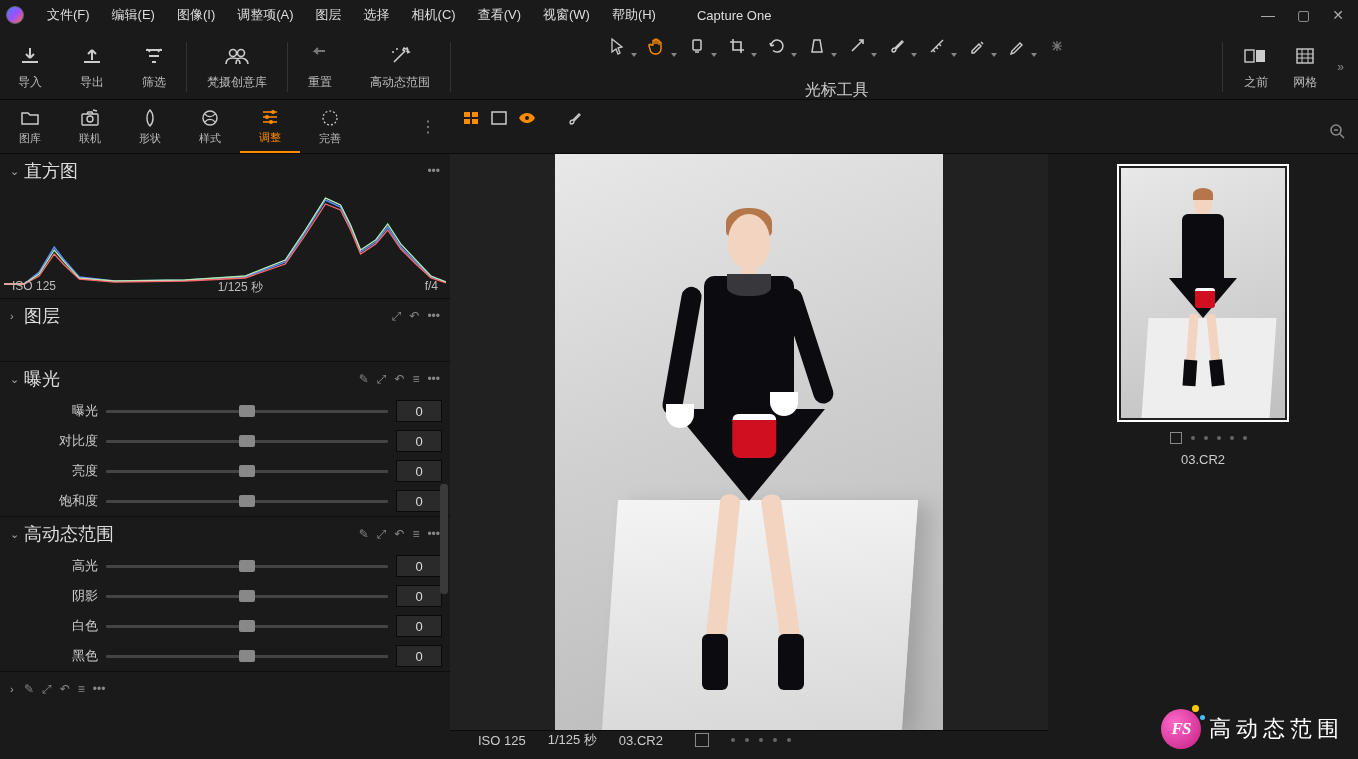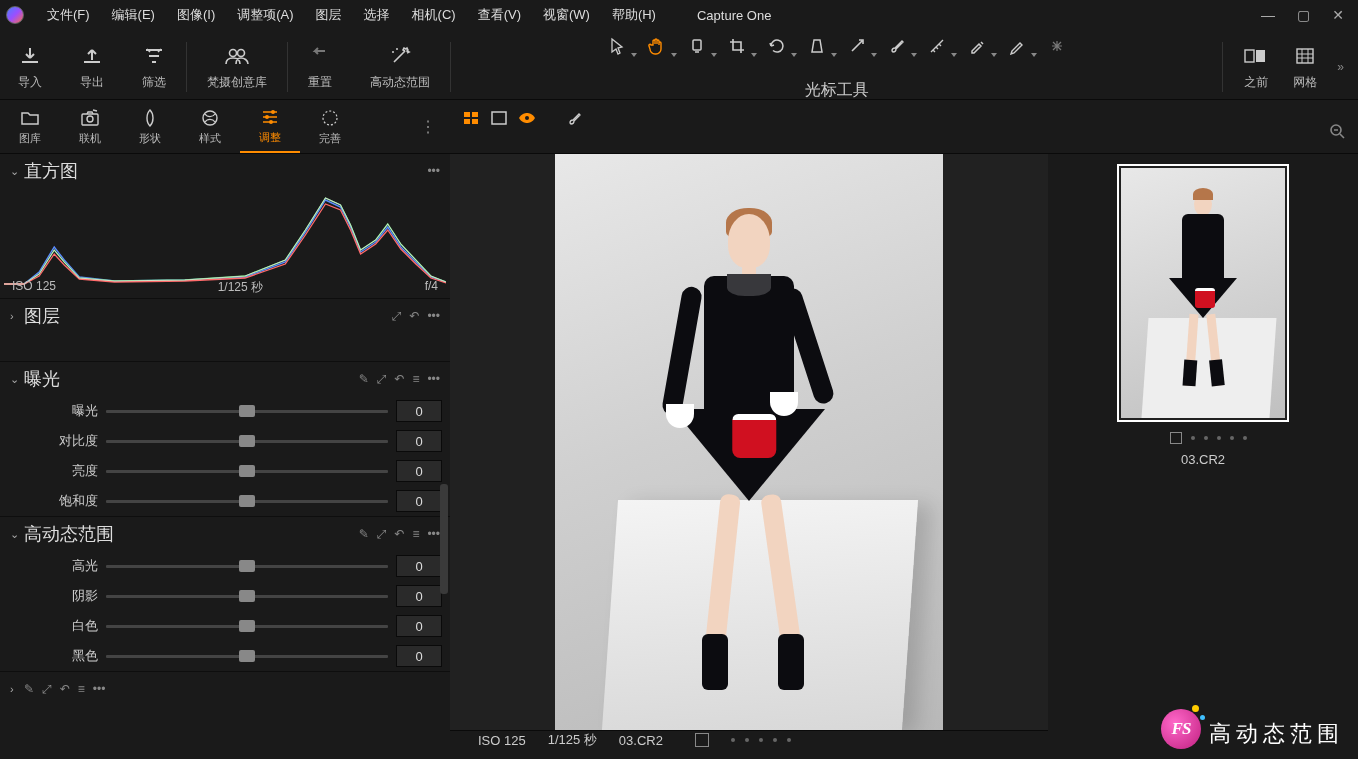--- a/index.html
+++ b/index.html
@@ -114,21 +114,21 @@
 .mini-leg { width: 9px; height: 72px; background: #f2d4c0; position: relative; }
 .mini-leg:first-child { transform: rotate(4deg); }
 .mini-leg:last-child { transform: rotate(-6deg); }
 .mini-leg::after { content: ""; position: absolute; bottom: 0; left: -2px; width: 13px; height: 26px; background: #0c0c10; }
 .thumb-rating { display: flex; align-items: center; gap: 9px; margin-top: 10px; }
 .thumb-rating .rating-box { width: 12px; height: 12px; }
 .thumb-rating span.dot { width: 4px; height: 4px; border-radius: 50%; background: #666; display: block; }
 .thumb-name { margin-top: 8px; font-size: 13px; color: #ccc; }
 
 
-.watermark { position: absolute; bottom: 10px; right: 14px; display: flex; align-items: flex-end; gap: 8px; color: #fff; font-size: 22px; letter-spacing: 5px; font-weight: 300; pointer-events: none; font-family: "STKaiti", "KaiTi", serif; }
+.watermark { position: absolute; bottom: 10px; right: 14px; display: flex; align-items: center; gap: 8px; color: #fff; font-size: 22px; letter-spacing: 5px; font-weight: 300; pointer-events: none; font-family: "STKaiti", "KaiTi", serif; }
 .wm-badge { width: 40px; height: 40px; border-radius: 50%; background: radial-gradient(circle at 35% 35%, #ff68c9, #c02080); color: #fff; display: flex; align-items: center; justify-content: center; font-family: Georgia, serif; font-style: italic; font-size: 17px; font-weight: bold; position: relative; letter-spacing: -1px; }
 .wm-badge::before { content: ""; position: absolute; top: -4px; right: 2px; width: 7px; height: 7px; border-radius: 50%; background: #ffcc00; }
 .wm-badge::after { content: ""; position: absolute; top: 6px; right: -4px; width: 5px; height: 5px; border-radius: 50%; background: #40c0ff; }
 
 svg { display: block; }
 </style>
 </head>
 <body>
 
 <div class="menubar">

